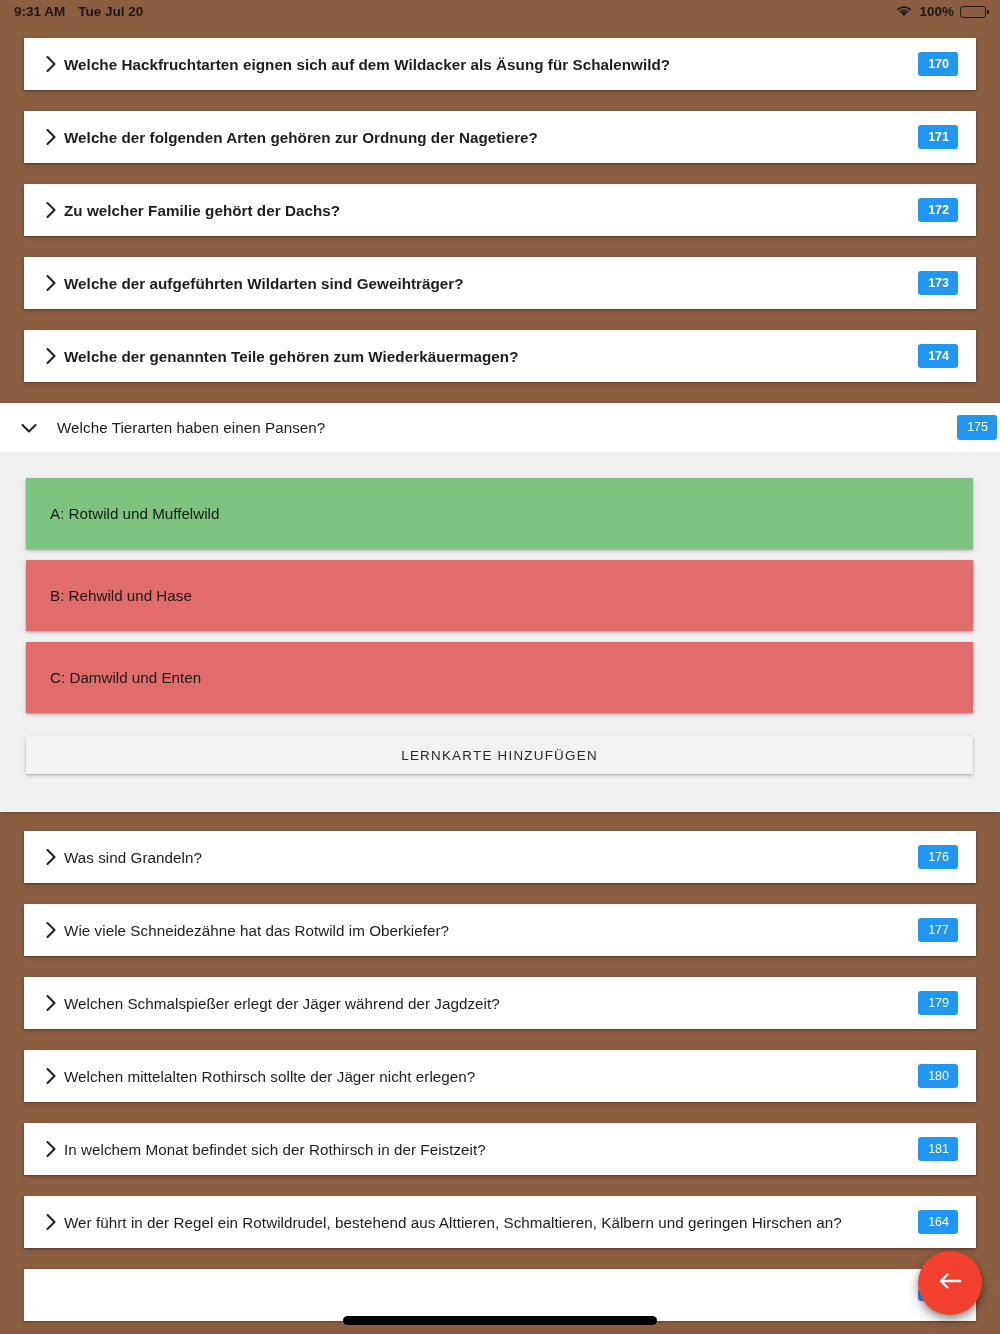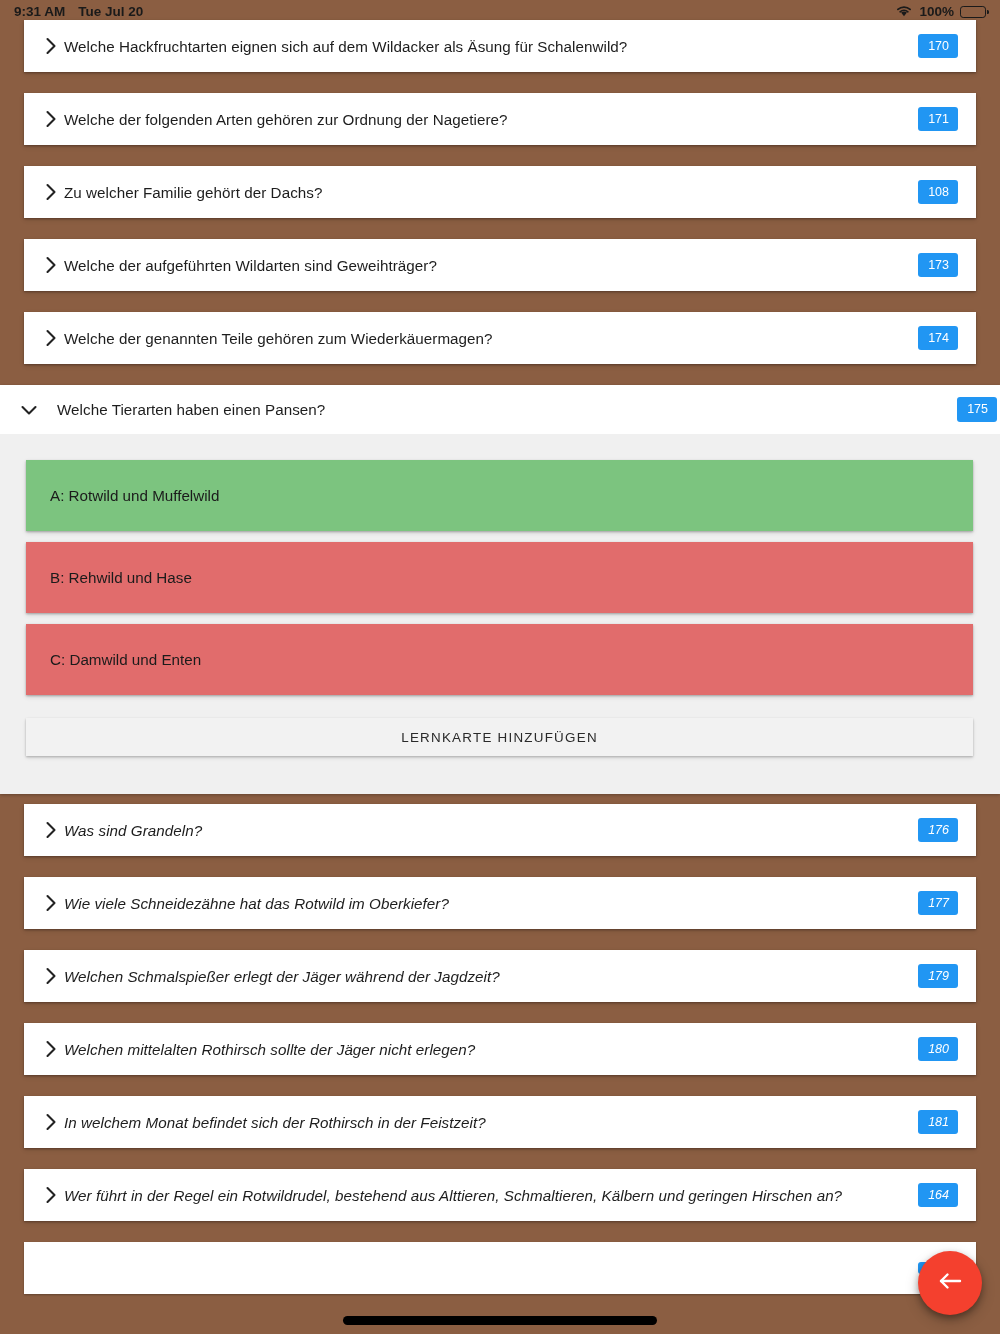--- a/index.html
+++ b/index.html
@@ -242,21 +242,21 @@
           <path d="M5.1 7.8 a6 6 0 0 1 7.8 0" stroke="#1a1a1a" stroke-width="1.7" fill="none" stroke-linecap="round"></path>
         </svg>
       </span>
       <span>100%</span>
       <span class="battery">
         <span class="battery-fill" style="width:100%"></span>
       </span>
     </div>
   </div>
 
-  <div class="list-group" style="padding-top:20px;">
+  <div class="list-group" style="padding-top:38px;font-weight:bold;">
 
     <div class="q-row">
       <span class="chev">
         <svg width="12" height="18" viewBox="0 0 12 18">
             <path d="M2.5 2 L9.5 9 L2.5 16" stroke="#222" stroke-width="2.1" fill="none" stroke-linecap="round" stroke-linejoin="round"></path>
           </svg>
       </span>
       <span class="q-text">Welche Hackfruchtarten eignen sich auf dem Wildacker als Äsung für Schalenwild?</span>
       <span class="badge">170</span>
     </div>
@@ -271,21 +271,21 @@
       <span class="badge">171</span>
     </div>
 
     <div class="q-row">
       <span class="chev">
         <svg width="12" height="18" viewBox="0 0 12 18">
             <path d="M2.5 2 L9.5 9 L2.5 16" stroke="#222" stroke-width="2.1" fill="none" stroke-linecap="round" stroke-linejoin="round"></path>
           </svg>
       </span>
       <span class="q-text">Zu welcher Familie gehört der Dachs?</span>
-      <span class="badge">108</span>
+      <span class="badge">172</span>
     </div>
 
     <div class="q-row">
       <span class="chev">
         <svg width="12" height="18" viewBox="0 0 12 18">
             <path d="M2.5 2 L9.5 9 L2.5 16" stroke="#222" stroke-width="2.1" fill="none" stroke-linecap="round" stroke-linejoin="round"></path>
           </svg>
       </span>
       <span class="q-text">Welche der aufgeführten Wildarten sind Geweihträger?</span>
       <span class="badge">173</span>
@@ -323,21 +323,21 @@
       <div class="answer wrong">
         <span>C: Damwild und Enten</span>
       </div>
 
       <div class="add-card-btn">
         <span>LERNKARTE HINZUFÜGEN</span>
       </div>
     </div>
   </div>
 
-  <div class="list-group" style="padding-top:10px;font-style:italic;">
+  <div class="list-group" style="padding-top:19px;">
 
     <div class="q-row">
       <span class="chev">
         <svg width="12" height="18" viewBox="0 0 12 18">
             <path d="M2.5 2 L9.5 9 L2.5 16" stroke="#222" stroke-width="2.1" fill="none" stroke-linecap="round" stroke-linejoin="round"></path>
           </svg>
       </span>
       <span class="q-text">Was sind Grandeln?</span>
       <span class="badge">176</span>
     </div>

